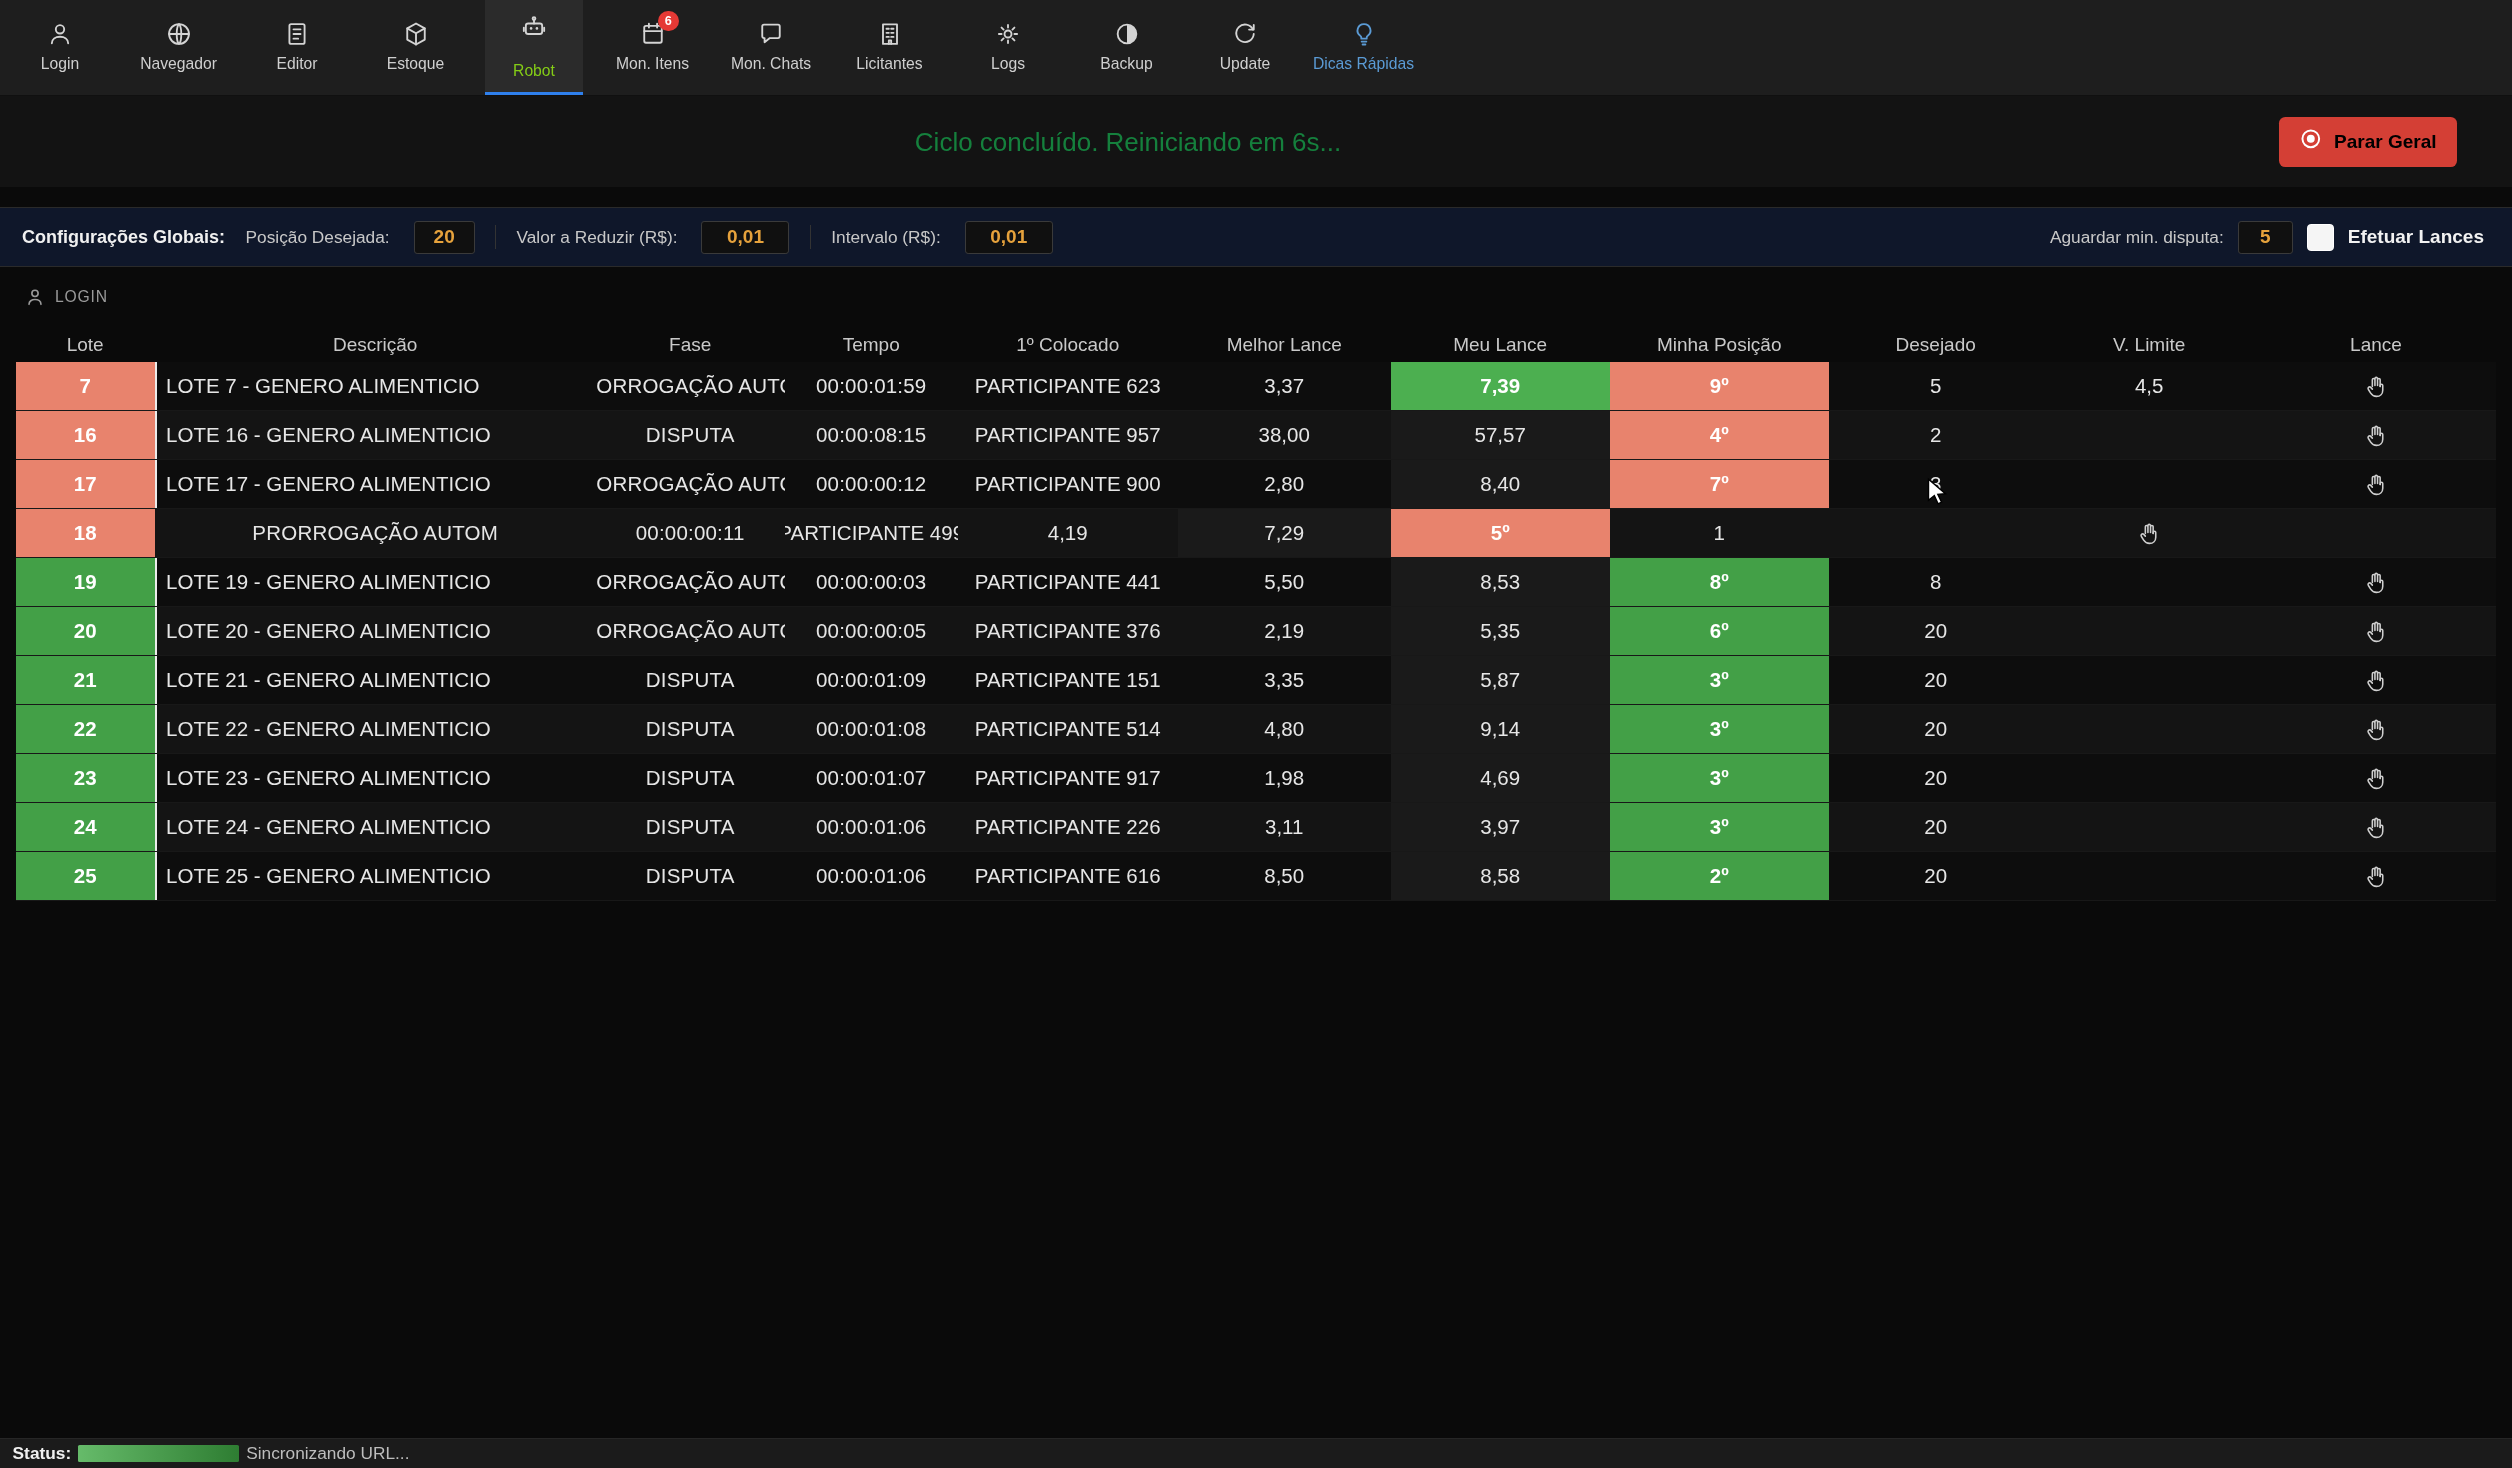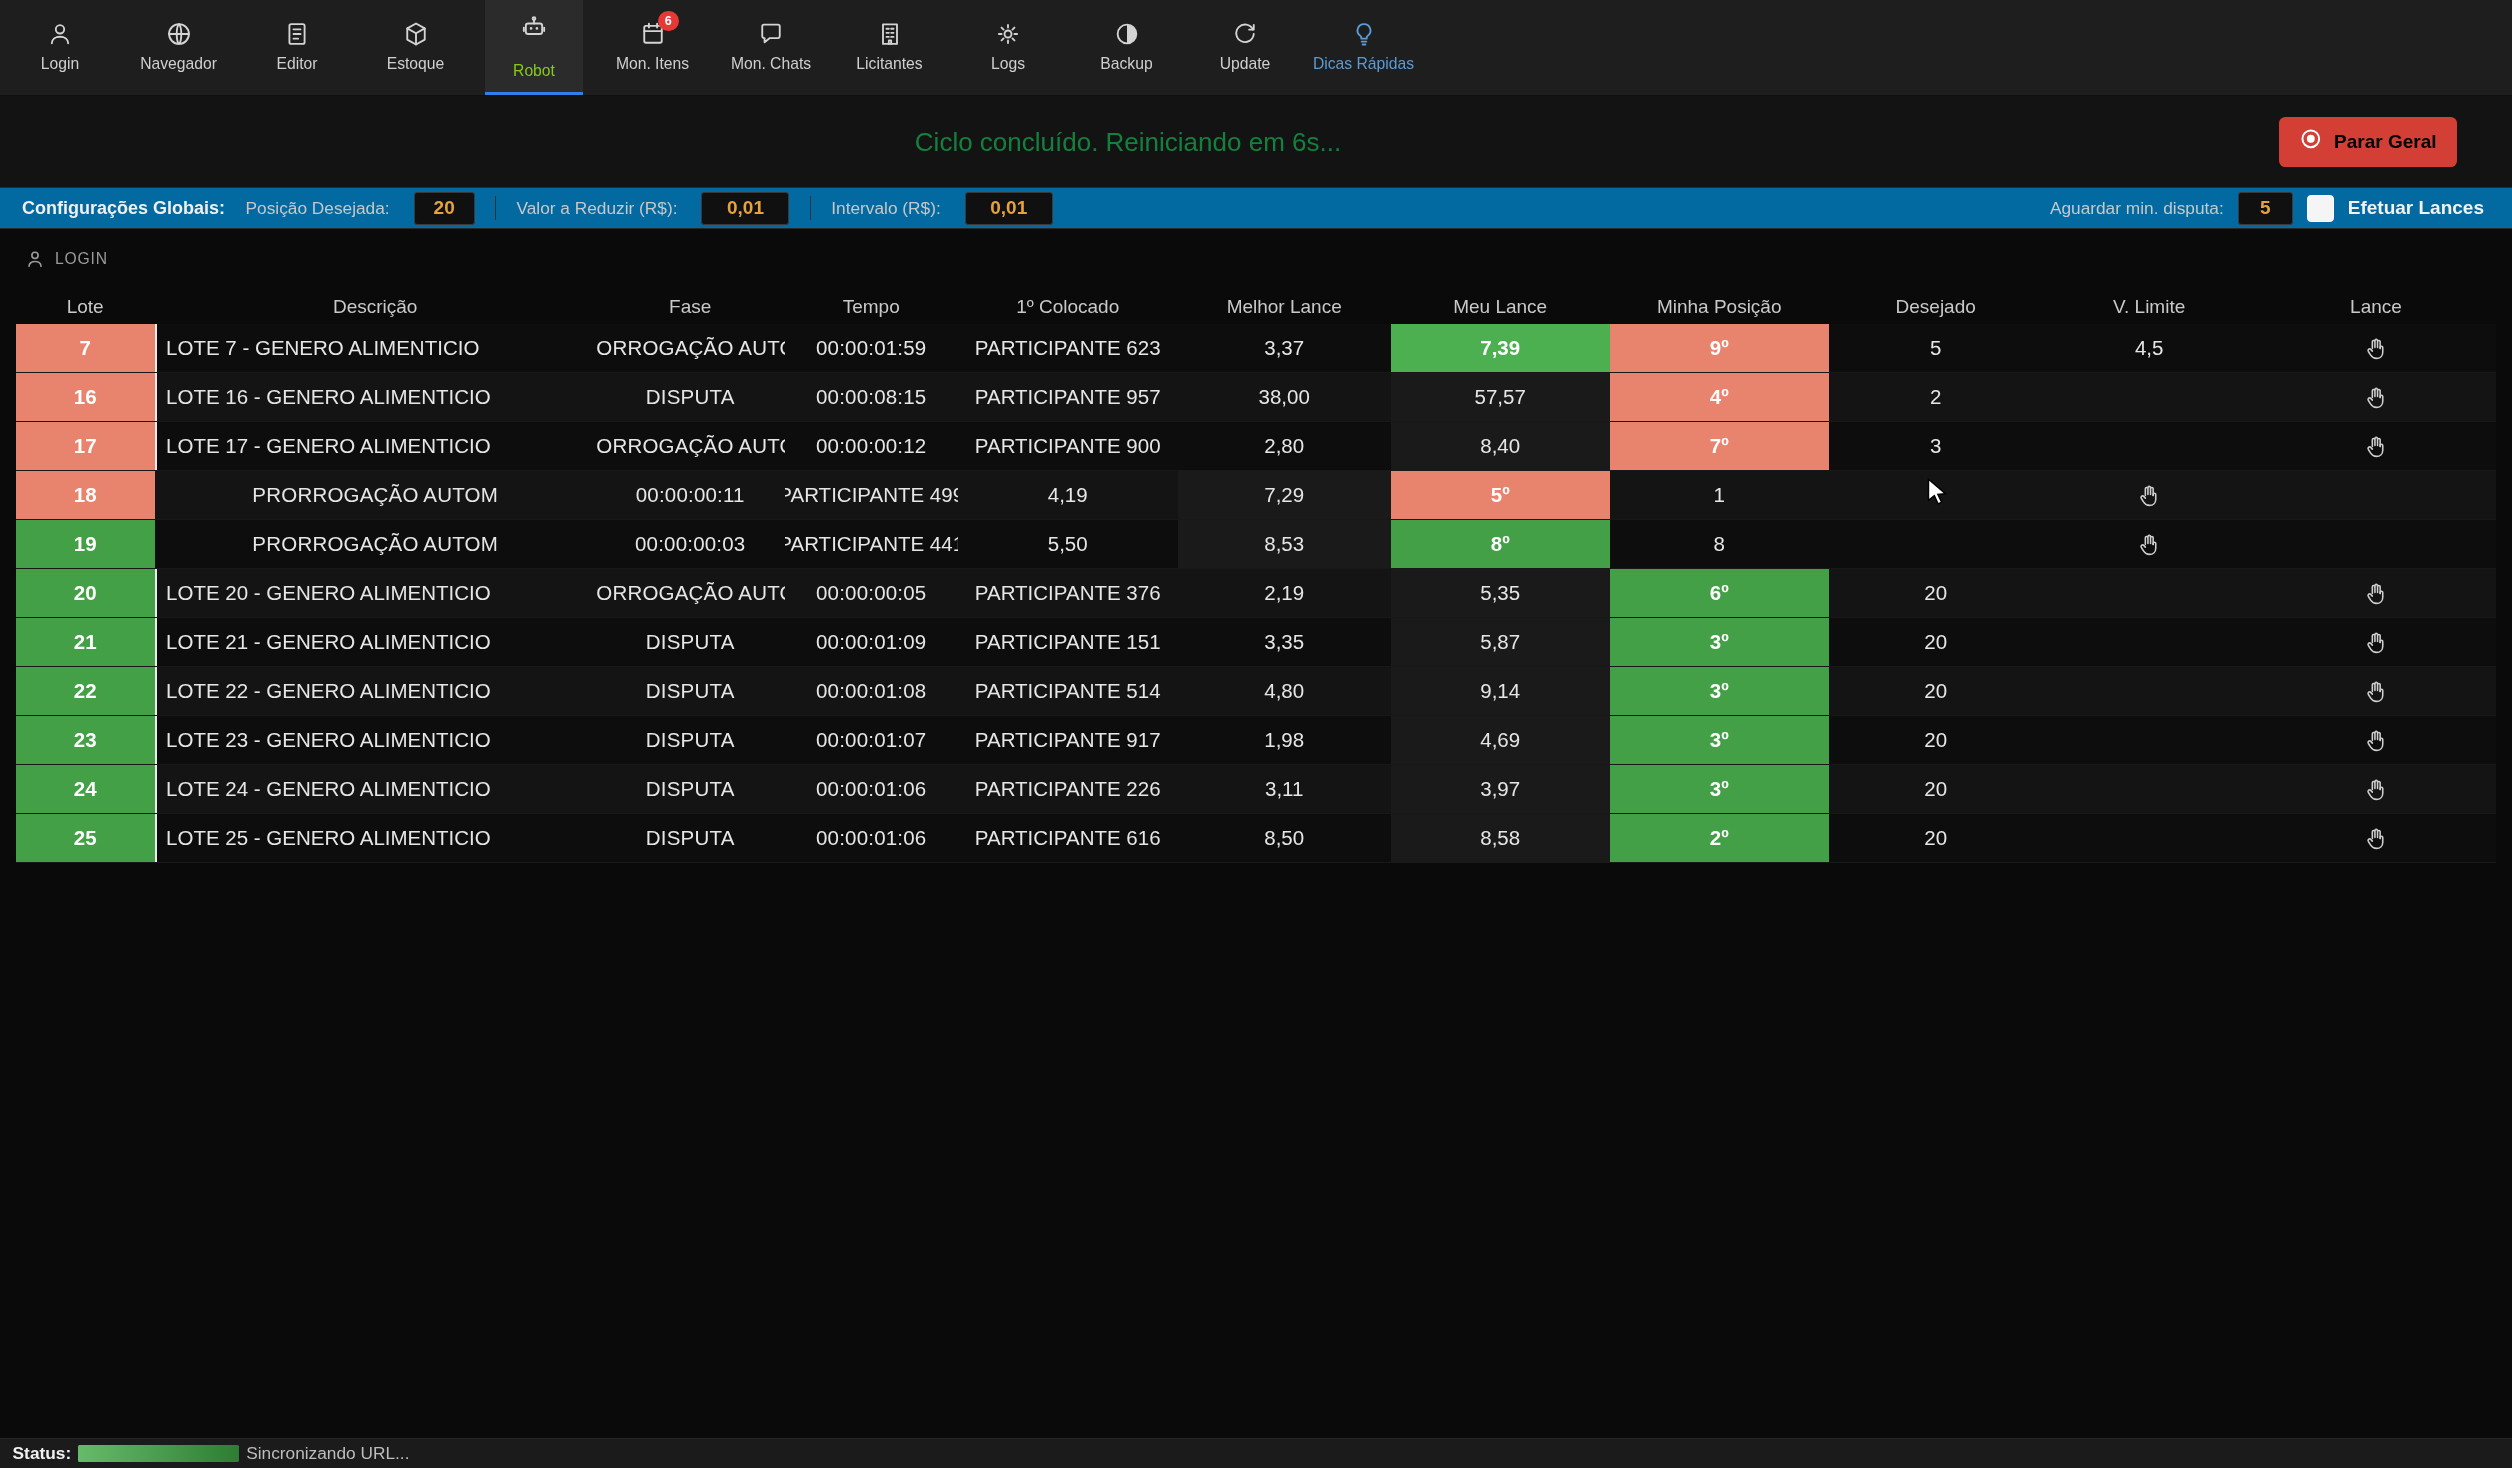--- a/index.html
+++ b/index.html
@@ -42,22 +42,22 @@
   }
   .stop-btn {
     position:absolute; right:55px; top:50%; transform:translateY(-50%);
     height:50px; padding:0 20.5px; display:flex; align-items:center; gap:11px;
     background:#d43f35; border:none; border-radius:6.3px; color:#000000;
     font-size:19px; font-weight:700; font-family:inherit; cursor:pointer;
   }
 
   
   .config-bar {
-    height:42px; background:#0369a1; border-top:0.8px solid #2a2a2a; border-bottom:0.8px solid #2a2a2a;
-    display:flex; align-items:center; padding:0 28px 0 22px; gap:20.5px;
+    height:60px; background:#0f172a; border-top:0.8px solid #2a2a2a; border-bottom:0.8px solid #2a2a2a;
+    display:flex; align-items:center; padding:0 28px 0 22px; gap:20.5px;margin-top:20px;
   }
   .cfg-title { font-size:18px; font-weight:700; color:#f0f0f0; white-space:nowrap; }
   .cfg-group { display:flex; align-items:center; gap:24px; }
   .cfg-label { font-size:17.3px; color:#c8c8c8; white-space:nowrap; }
   .cfg-input {
     height:33px; background:#101010; border:0.8px solid #3a3a3a; border-radius:3.1px;
     color:#e6a23c; font-size:19px; font-weight:700; text-align:center; font-family:inherit;
   }
   .w-sm { width:61px; } .w-md { width:88px; } .w-xs { width:55px; }
   .cfg-sep { width:0.8px; height:23.6px; background:#333; }
@@ -378,20 +378,21 @@
         <svg viewBox="0 0 24 24">
           <path d="M8 12V5.5a1.25 1.25 0 0 1 2.5 0V11M10.5 11V4.5a1.25 1.25 0 0 1 2.5 0V11M13 11V5.5a1.25 1.25 0 0 1 2.5 0V12"></path>
           <path d="M15.5 12v-1a1.25 1.25 0 0 1 2.5 0v4.5c0 3.5-2.5 6-6 6-2.8 0-4.3-1.2-5.6-3.2l-2.2-3.4c-.5-.8-.4-1.7.3-2.2.7-.5 1.6-.3 2.2.4L8 14.5"></path>
         </svg>
       </span>
     </div>
   </div>
 
   <div class="trow">
     <div class="cell c-lote tone-green">19</div>
+    <div class="cell c-desc">LOTE 19 - GENERO ALIMENTICIO</div>
     <div class="cell c-fase">PRORROGAÇÃO AUTOM</div>
     <div class="cell c-tempo">00:00:00:03</div>
     <div class="cell c-coloc">PARTICIPANTE 441</div>
     <div class="cell c-melhor">5,50</div>
     <div class="cell c-meu">8,53</div>
     <div class="cell c-pos tone-green">8º</div>
     <div class="cell c-desej">8</div>
     <div class="cell c-limite"></div>
     <div class="cell c-lance">
       <span class="hand-btn">

